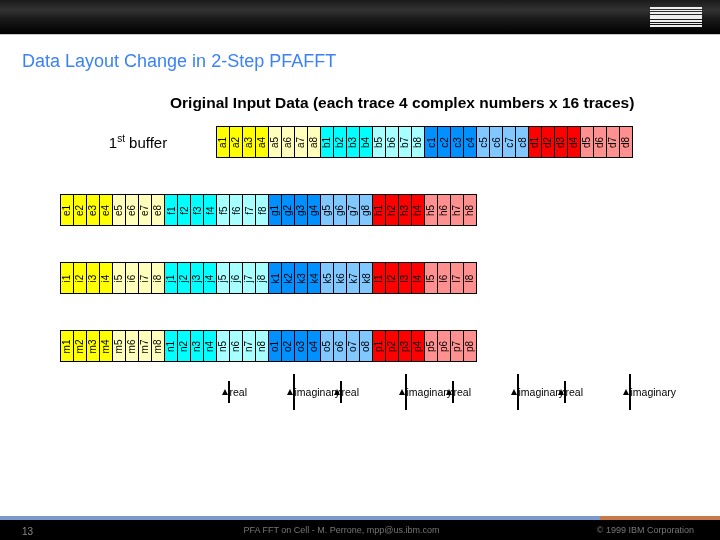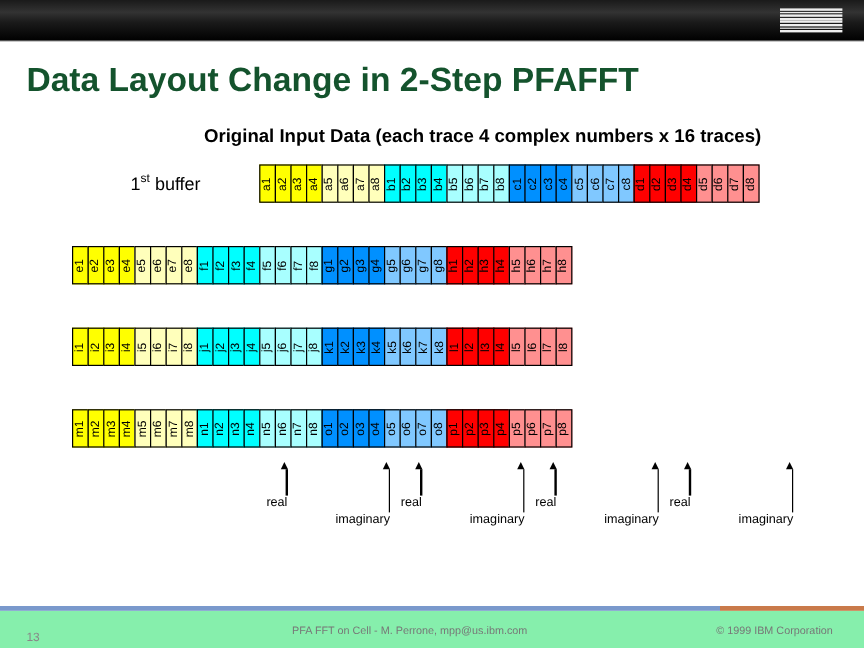--- a/index.html
+++ b/index.html
@@ -20,23 +20,23 @@
     padding-right: 18px;
   }
   .ibm-logo {
     width: 52px; height: 20px;
     display: flex; flex-direction: column; justify-content: space-between;
     position: relative;
   }
   .ibm-logo .bar { height: 1.8px; background: #eee; width: 100%; }
   .underline { height: 1px; background: #c8c8c8; }
   .title {
-    color: #14532d;
-    font-size: 28px;
-    font-weight: bold;
+    color: #3b82f6;
+    font-size: 18px;
+    font-weight: normal;
     padding: 16px 0 0 22px;
   }
   .subtitle {
     font-size: 15.5px;
     font-weight: bold;
     padding: 22px 0 14px 130px;
     margin-left: 40px;
   }
   .bufwrap { padding-left: 60px; }
   .bufrow {
@@ -85,41 +85,41 @@
     padding-left: 216px;
     margin-top: -24px;
   }
   .arrowgroup {
     width: 112px;
     display: flex;
     gap: 14px;
     position: relative;
     font-size: 10.5px;
   }
-  .arrowcol { display:flex; flex-direction:column; align-items:flex-end; }
+  .arrowcol { display:flex; flex-direction:row; align-items:center; }
   .vline { width:1.5px; background:#000; }
   .arrowhead {
     width:0; height:0;
     border-left:3.5px solid transparent;
     border-right:3.5px solid transparent;
     border-bottom:6px solid #000;
   }
   .footer {
     position: absolute;
     bottom: 0; left: 0; right: 0;
   }
   .footer .bar {
     height: 4px;
     display: flex;
   }
   .footer .bar .seg1 { width: 600px; background: #7a99cc; }
   .footer .bar .seg2 { flex: 1; background: #c97a4a; }
   .footer .row {
-    height: 31px;
-    background: #86efac;
+    height: 20px;
+    background: #000000;
     display: flex;
     align-items: center;
     font-size: 9px;
     color: #777;
     padding: 0 26px;
     justify-content: space-between;
   }
   .pg {
     position: absolute;
     left: 22px;

